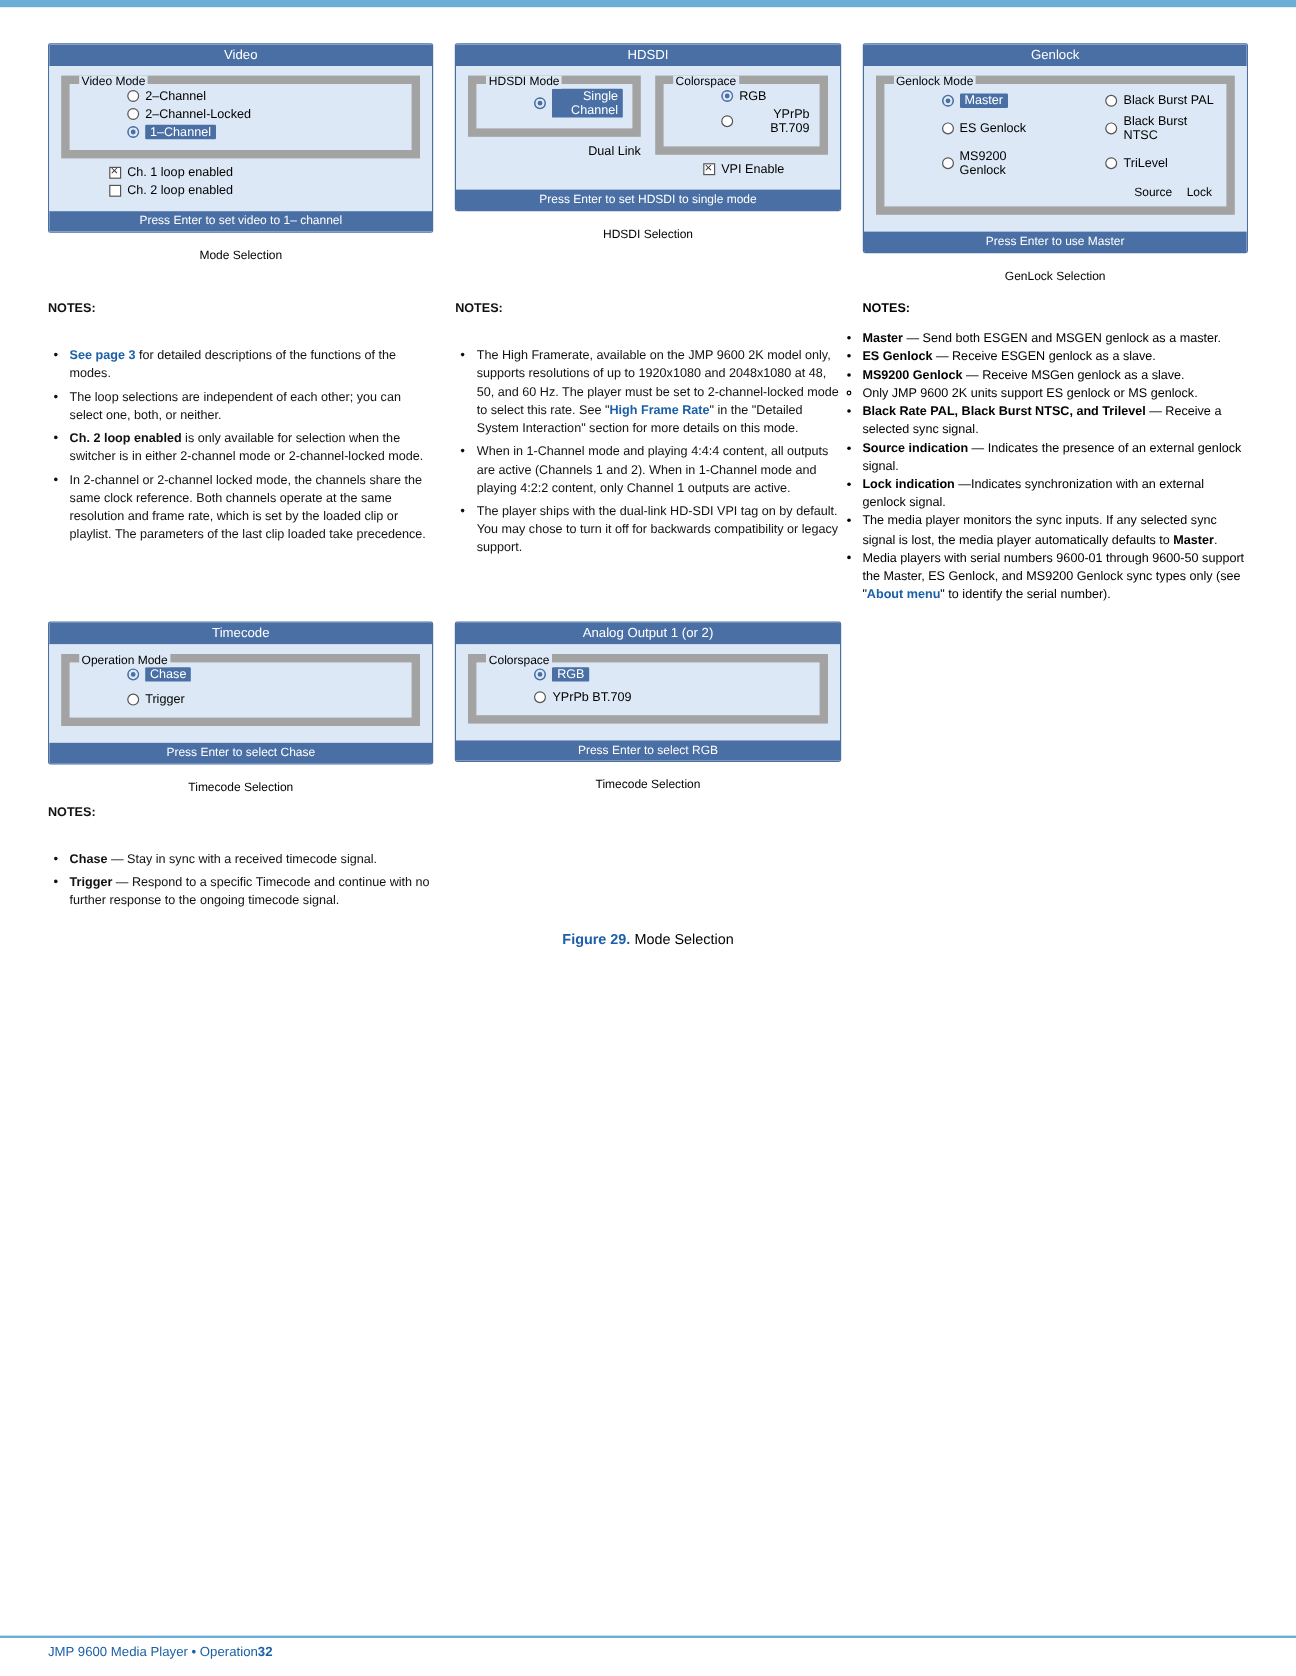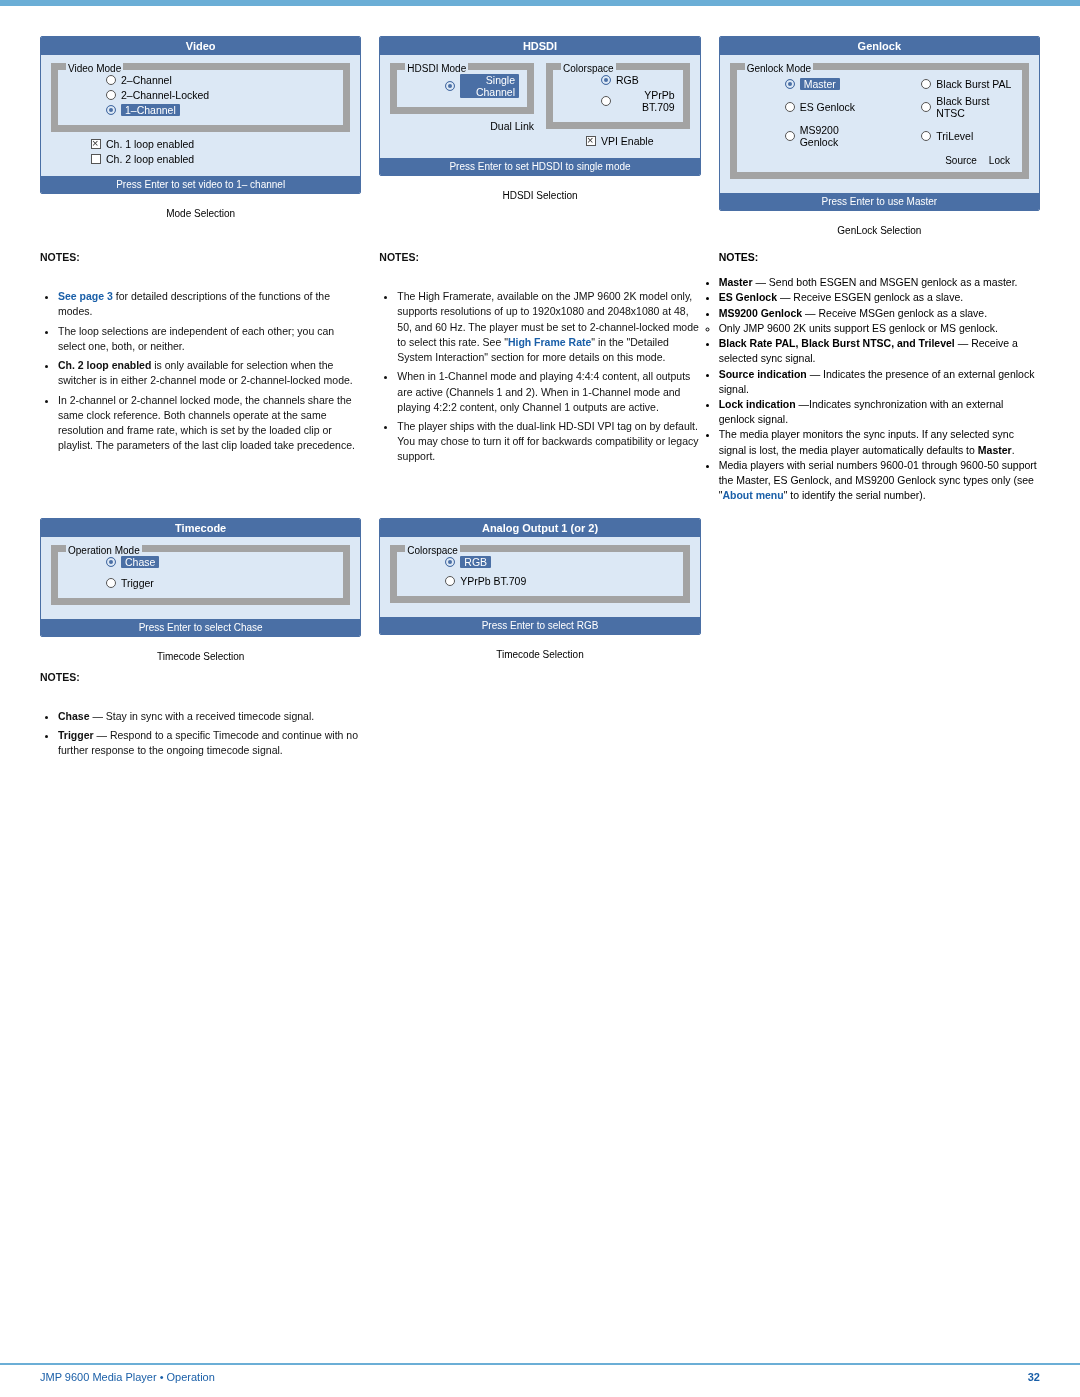--- a/index.html
+++ b/index.html
@@ -43,21 +43,21 @@
       border-radius: 2px;
       background: #fff;
       overflow: hidden;
     }
 
     .ui-panel-title {
       background: #4a6fa5;
       color: #fff;
       text-align: center;
       font-size: 11px;
-      font-weight: bold;
+      font-weight: normal;
       padding: 3px 6px;
     }
 
     .ui-panel-body {
       padding: 8px 10px;
       background: #dce8f5;
     }
 
     .ui-panel-footer {
       background: #4a6fa5;
@@ -198,21 +198,21 @@
       color: #1a5fa8;
       font-weight: bold;
     }
 
     
     .page-footer {
       position: absolute;
       bottom: 14px;
       left: 0; right: 0;
       display: flex;
-      justify-content: space-between;
+      justify-content: flex-start;
       align-items: center;
       padding: 0 40px;
       border-top: 2px solid #6baed6;
       padding-top: 6px;
     }
 
     .footer-left {
       font-size: 11px;
       color: #1a5fa8;
     }
@@ -477,19 +477,23 @@
       <span class="notes-label">NOTES:</span>
       <ul>
         <li><span class="bold">Chase</span> — Stay in sync with a received timecode signal.</li>
         <li><span class="bold">Trigger</span> — Respond to a specific Timecode and continue with no further response to the ongoing timecode signal.</li>
       </ul>
     </div>
     <div class="panel-col"></div>
     <div class="panel-col"></div>
   </div>
 
+  <div class="figure-caption">
+    <span class="fig-num">Figure 29.</span>
+    <span>Mode Selection</span>
+  </div>
 
 </div>
 
 <div class="page-footer">
   <span class="footer-left">JMP 9600 Media Player • Operation</span>
   <span class="footer-right">32</span>
 </div>
 
 </body></html>

